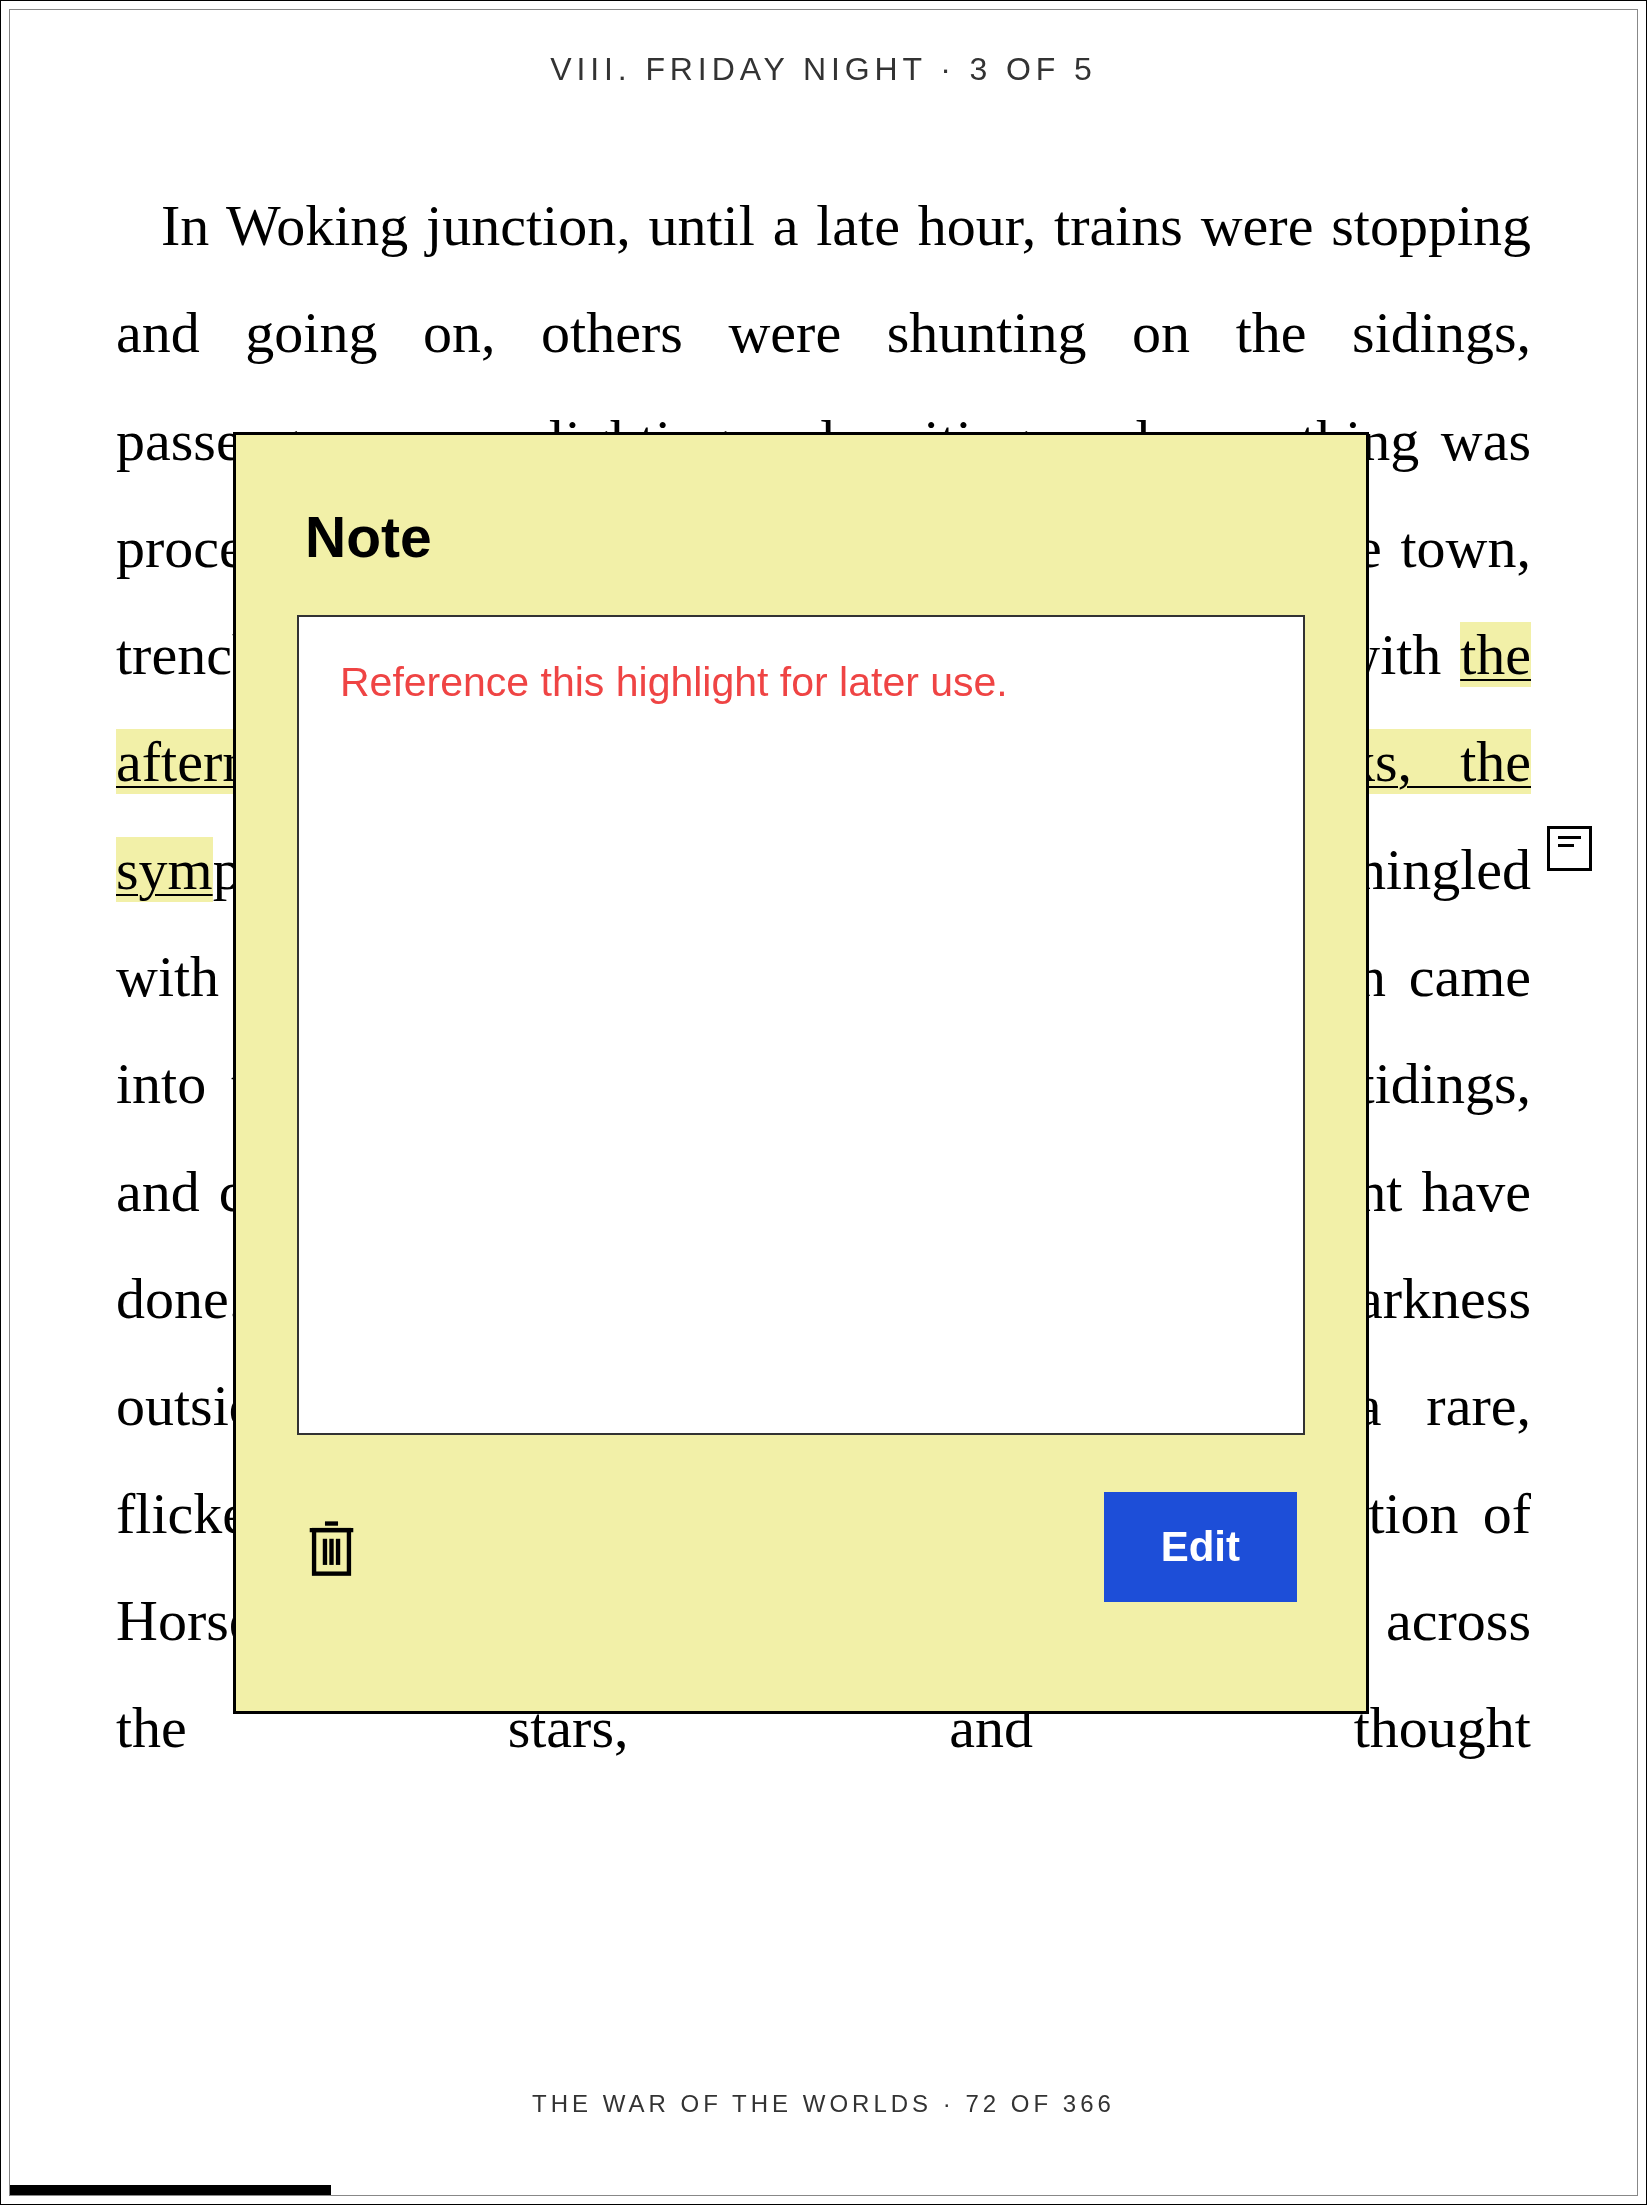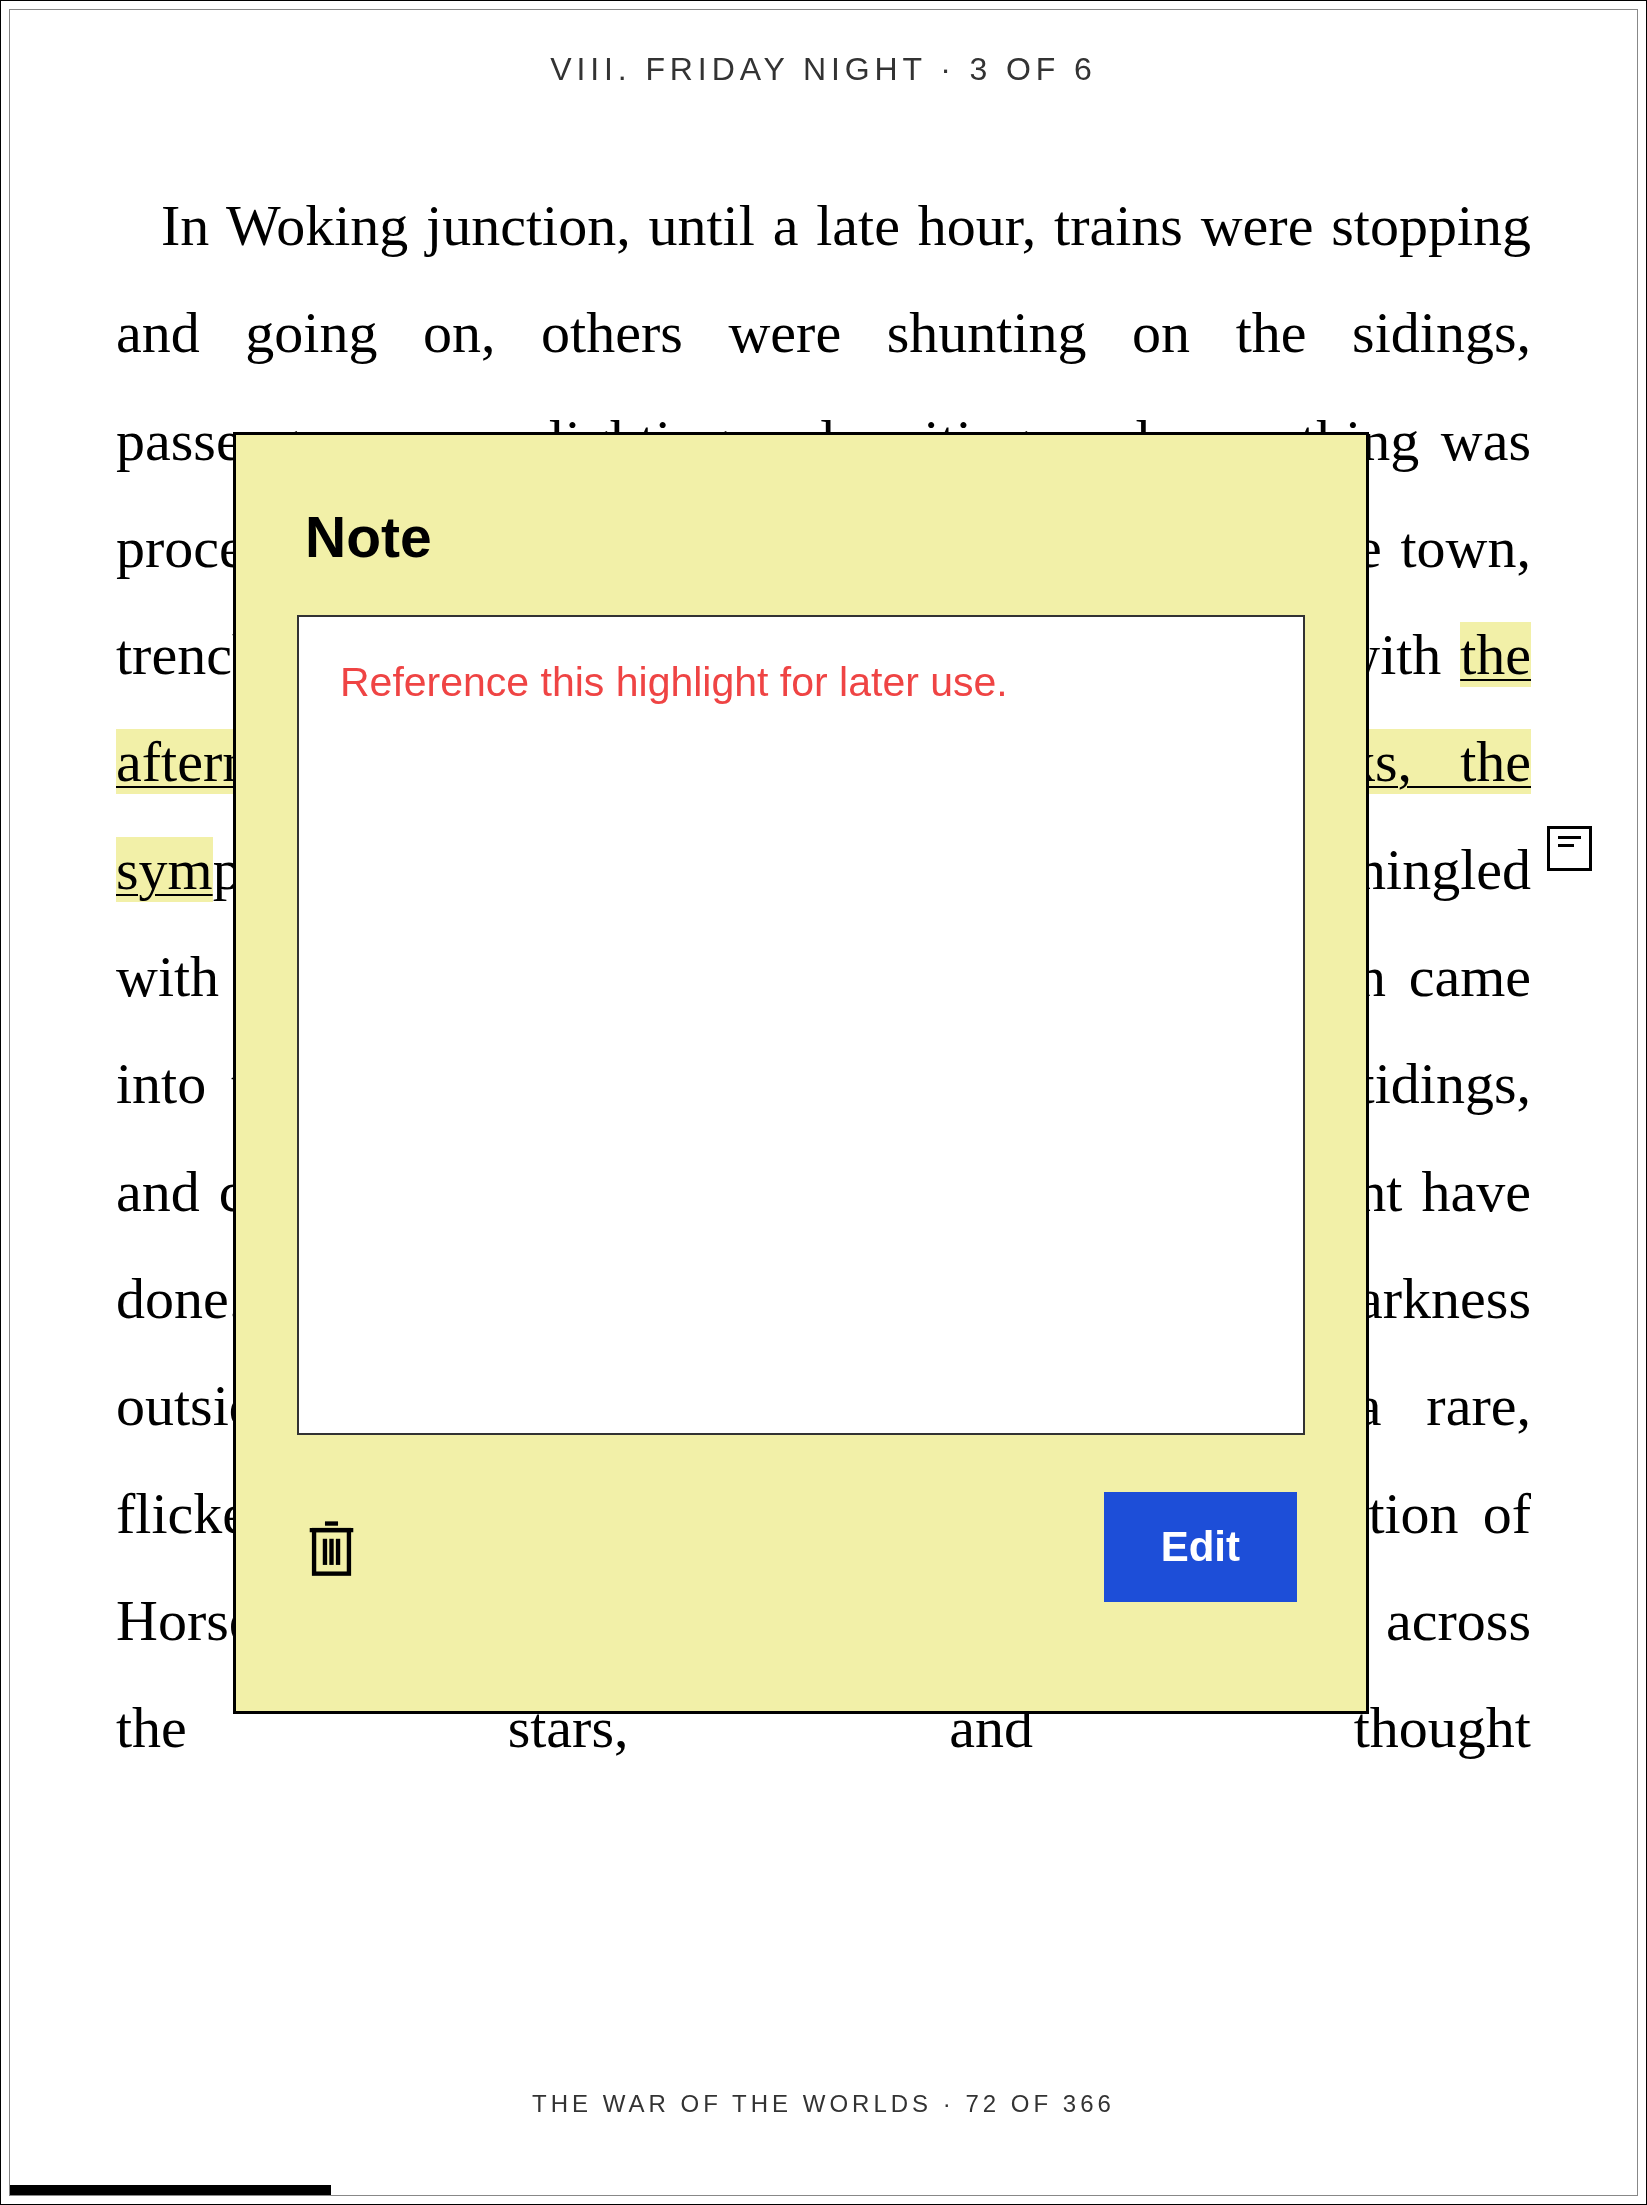--- a/index.html
+++ b/index.html
@@ -156,21 +156,21 @@
 </style>
 </head>
 <body>
 
 <div class="device">
   <div class="inner">
 
     <div class="header">
       <span>VIII. FRIDAY NIGHT</span>
       <span> · </span>
-      <span>3 OF 6</span>
+      <span>3 OF 5</span>
     </div>
 
     <div class="content">
       <p class="para2"><span>In Woking junction, until a late hour, trains were stopping and going on, others were shunting on the sidings, passengers were alighting and waiting, and everything was proceeding in the most ordinary way. A boy from the town, trenching on Smith's monopoly, was selling papers with </span><span class="hl">the afternoon's news. The ringing impact of trucks, the sym</span><span>phonic whistle of the engines from the junction, mingled with their shouts of "Men from Mars!" Excited men came into the station about nine o'clock with incredible tidings, and caused no more disturbance than drunkards might have done. People rattling Londonwards peered into the darkness outside the carriage windows, and saw only a rare, flickering, vanishing spark dance up from the direction of Horsell, a red glow and a thin veil of smoke driving across the stars, and thought</span></p>
     </div>
 
     <div class="note-marker">
       <div class="lines">
         <div></div>
           <div></div>

